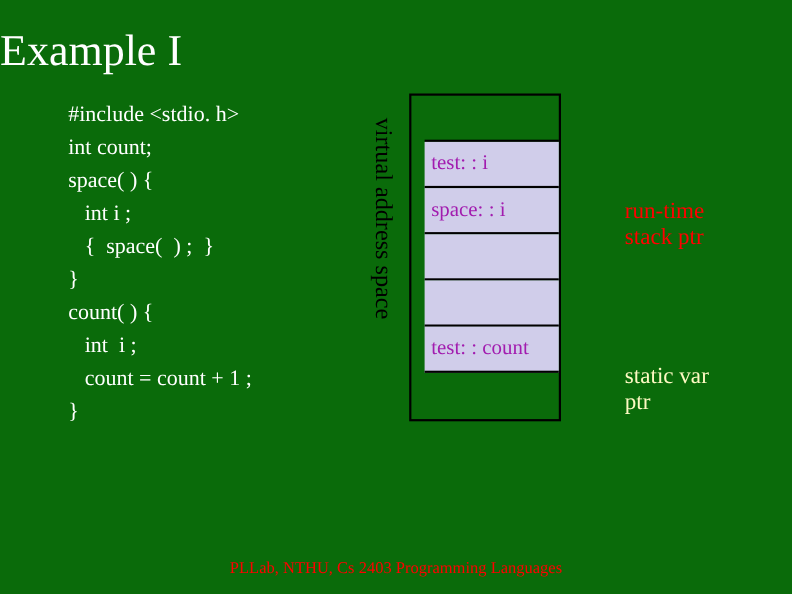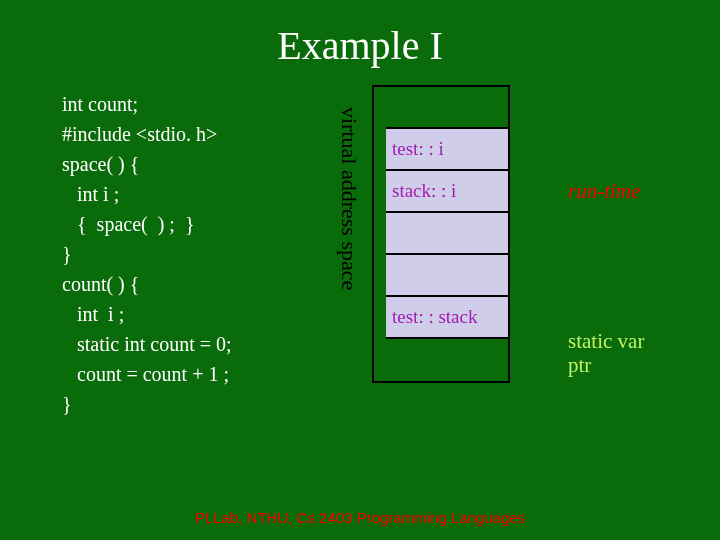--- a/index.html
+++ b/index.html
@@ -5,21 +5,20 @@
   * { margin: 0; padding: 0; box-sizing: border-box; }
   body {
     width: 720px;
     height: 540px;
     background: #0a6b0a;
     font-family: "Times New Roman", serif;
     position: relative;
     overflow: hidden;
   }
   .title {
-    text-align: center;
     color: #fff;
     font-size: 40px;
     padding-top: 22px;
     font-weight: normal;
   }
   .content {
     position: relative;
     width: 100%;
     height: 440px;
   }
@@ -65,76 +64,75 @@
   .cell.lavender { background: #d0cdea; }
   .cell.last { border-bottom: none; }
   .ann1 {
     position: absolute;
     left: 568px;
     top: 110px;
     color: #ff0000;
     font-size: 21px;
     line-height: 1.15;
     font-family: "Times New Roman", serif;
-    font-style: italic;
   }
   .ann2 {
     position: absolute;
     left: 568px;
     top: 260px;
-    color: #bef264;
+    color: #fef9c3;
     font-size: 21px;
     line-height: 1.15;
     font-family: "Times New Roman", serif;
   }
   .footer {
     position: absolute;
     bottom: 14px;
     width: 100%;
     text-align: center;
     color: #ff0000;
     font-size: 15px;
-    font-family: Liberation Sans, sans-serif;
+    font-family: Liberation Serif, serif;
   }
 </style>
 </head>
 <body>
 
 <div class="title">Example I</div>
 
 <div class="content">
 
   <div class="code">
+    <div class="code-line">#include &lt;stdio. h&gt;</div>
     <div class="code-line">int count;</div>
-    <div class="code-line">#include &lt;stdio. h&gt;</div>
     <div class="code-line">space( ) {</div>
     <div class="code-line">   int i ;</div>
     <div class="code-line">   {  space(  ) ;  }</div>
     <div class="code-line">}</div>
     <div class="code-line">count( ) {</div>
     <div class="code-line">   int  i ;</div>
-    <div class="code-line">   static int count = 0;</div>
     <div class="code-line">   count = count + 1 ;</div>
     <div class="code-line">}</div>
   </div>
 
   <div class="vlabel">virtual address space</div>
 
   <div class="stack">
     <div class="cell"></div>
     <div class="cell lavender">test: : i</div>
-    <div class="cell lavender">stack: : i</div>
+    <div class="cell lavender">space: : i</div>
     <div class="cell lavender"></div>
     <div class="cell lavender"></div>
-    <div class="cell lavender">test: : stack</div>
+    <div class="cell lavender">test: : count</div>
     <div class="cell last"></div>
   </div>
 
   <div class="ann1">
     <div>run-time</div>
+    <div>stack ptr</div>
   </div>
 
   <div class="ann2">
     <div>static var</div>
     <div>ptr</div>
   </div>
 
 </div>
 
 <div class="footer">PLLab, NTHU, Cs 2403 Programming Languages</div>

